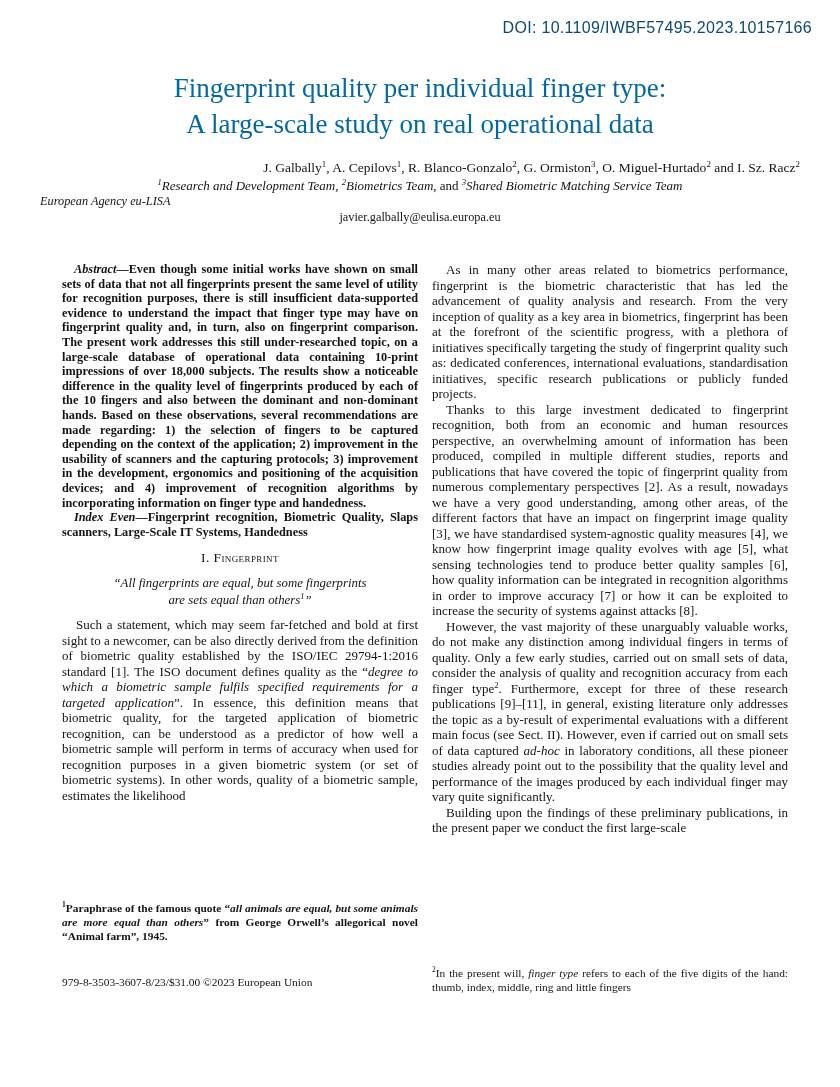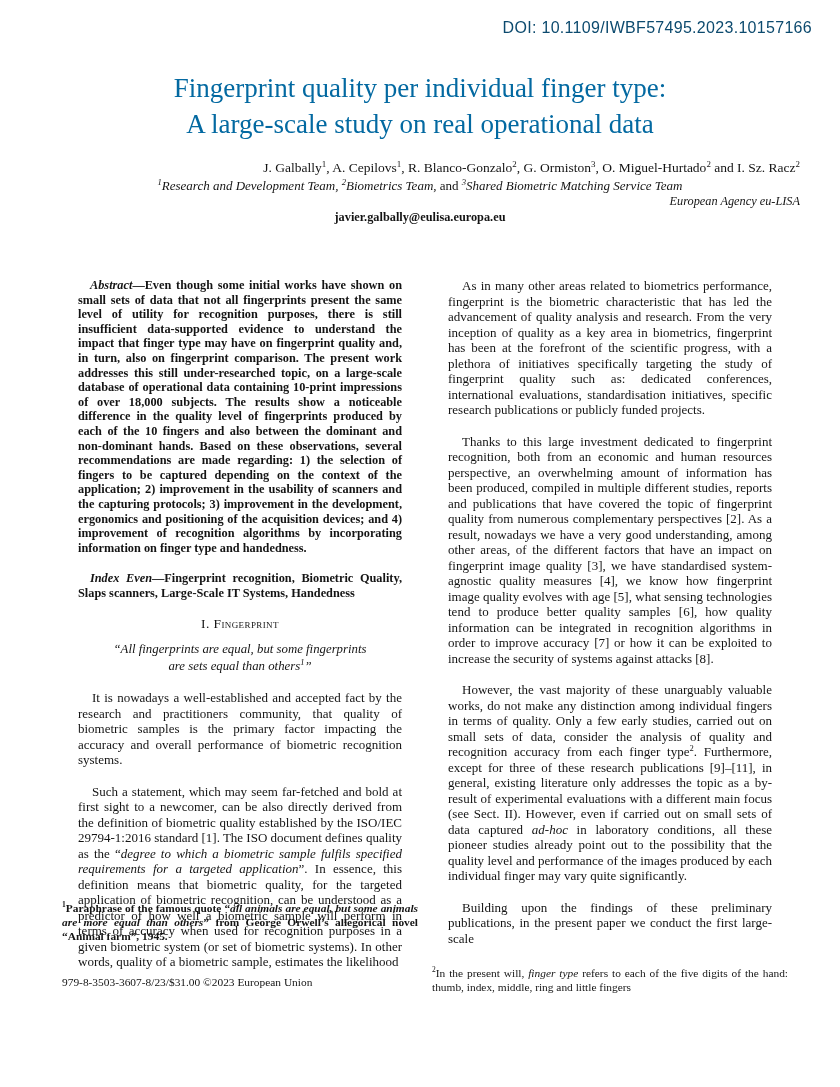--- a/index.html
+++ b/index.html
@@ -20,46 +20,46 @@
   .authors {
     position:absolute; top:159px; left:40px; right:40px;
     text-align:right; font-size:13.5px; line-height:17px;
   }
   .affiliations {
     position:absolute; top:178px; left:40px; right:40px;
     text-align:center; font-size:13px; line-height:16px;
   }
   .agency {
     position:absolute; top:194px; left:40px; right:40px;
-    text-align:right; font-style:italic; font-size:12.3px;
+    text-align:left; font-style:italic; font-size:12.3px;
   }
   .email {
     position:absolute; top:210px; left:40px; right:40px;
-    text-align:center; font-size:12.3px;font-weight:bold;
+    text-align:center; font-size:12.3px;
   }
   .columns { position:absolute; top:262px; left:62px; width:726px; display:flex; gap:14px; }
   .col { position:relative; width:356px; height:790px; }
-  p { margin:16px; }
+  p { margin:0; }
   .body-par {
     font-size:13px; line-height:15.5px; text-align:justify;
     text-indent:14px;
   }
   .no-indent { text-indent:0; }
   .abstract-par, .index-par {
     font-size:12.3px; line-height:14.6px; text-align:justify;
     font-weight:bold; text-indent:12px;
   }
   .section-heading {
     text-align:center; font-variant:small-caps; font-weight:normal;
     font-size:13.5px; letter-spacing:0.4px; margin:11px 0 9px 0;
   }
   .quote {
     text-align:center; font-style:italic; font-size:12.8px; line-height:16.5px;
   }
-  .quote-wrap { margin:2px 10px 3px 10px; }
+  .quote-wrap { margin:2px 10px 9px 10px; }
   .footnote {
     position:absolute; left:0; right:0;
     font-size:11.4px; line-height:13.8px; text-align:justify;
   }
   .fn1 { top:640px;font-weight:bold; }
   .fn2 { top:705px; }
   .copyright { position:absolute; top:714px; left:0; font-size:11.4px; }
   sup { font-size:66%; line-height:0; }
 </style>
 </head>
@@ -82,21 +82,20 @@
   <div class="columns">
 
     <div class="col">
       <p class="abstract-par"><span style="font-style: italic;">Abstract</span><span>—Even though some initial works have shown on small sets of data that not all fingerprints present the same level of utility for recognition purposes, there is still insufficient data-supported evidence to understand the impact that finger type may have on fingerprint quality and, in turn, also on fingerprint comparison. The present work addresses this still under-researched topic, on a large-scale database of operational data containing 10-print impressions of over 18,000 subjects. The results show a noticeable difference in the quality level of fingerprints produced by each of the 10 fingers and also between the dominant and non-dominant hands. Based on these observations, several recommendations are made regarding: 1) the selection of fingers to be captured depending on the context of the application; 2) improvement in the usability of scanners and the capturing protocols; 3) improvement in the development, ergonomics and positioning of the acquisition devices; and 4) improvement of recognition algorithms by incorporating information on finger type and handedness.</span></p>
       <p class="index-par"><span style="font-style: italic;">Index Even</span><span>—Fingerprint recognition, Biometric Quality, Slaps scanners, Large-Scale IT Systems, Handedness</span></p>
       <h2 class="section-heading">I. Fingerprint</h2>
       <div class="quote-wrap">
         <div class="quote"><span style="font-style: italic;">“All fingerprints are equal, but some fingerprints</span></div>
         <div class="quote"><span style="font-style: italic;">are sets equal than others</span><sup style="font-style: italic;">1</sup><span style="font-style: italic;">”</span></div>
       </div>
-      <p class="body-par">It is nowadays a well-established and accepted fact by the research and practitioners community, that quality of biometric samples is the primary factor impacting the accuracy and overall performance of biometric recognition systems.</p>
       <p class="body-par"><span>Such a statement, which may seem far-fetched and bold at first sight to a newcomer, can be also directly derived from the definition of biometric quality established by the ISO/IEC 29794-1:2016 standard [1]. The ISO document defines quality as the “</span><span style="font-style: italic;">degree to which a biometric sample fulfils specified requirements for a targeted application</span><span>”. In essence, this definition means that biometric quality, for the targeted application of biometric recognition, can be understood as a predictor of how well a biometric sample will perform in terms of accuracy when used for recognition purposes in a given biometric system (or set of biometric systems). In other words, quality of a biometric sample, estimates the likelihood</span></p>
       <div class="footnote fn1"><sup>1</sup><span>Paraphrase of the famous quote “</span><span style="font-style: italic;">all animals are equal, but some animals are more equal than others</span><span>” from George Orwell’s allegorical novel “Animal farm”, 1945.</span></div>
       <div class="copyright">979-8-3503-3607-8/23/$31.00 ©2023 European Union</div>
     </div>
 
     <div class="col">
       <p class="body-par">As in many other areas related to biometrics performance, fingerprint is the biometric characteristic that has led the advancement of quality analysis and research. From the very inception of quality as a key area in biometrics, fingerprint has been at the forefront of the scientific progress, with a plethora of initiatives specifically targeting the study of fingerprint quality such as: dedicated conferences, international evaluations, standardisation initiatives, specific research publications or publicly funded projects.</p>
       <p class="body-par">Thanks to this large investment dedicated to fingerprint recognition, both from an economic and human resources perspective, an overwhelming amount of information has been produced, compiled in multiple different studies, reports and publications that have covered the topic of fingerprint quality from numerous complementary perspectives [2]. As a result, nowadays we have a very good understanding, among other areas, of the different factors that have an impact on fingerprint image quality [3], we have standardised system-agnostic quality measures [4], we know how fingerprint image quality evolves with age [5], what sensing technologies tend to produce better quality samples [6], how quality information can be integrated in recognition algorithms in order to improve accuracy [7] or how it can be exploited to increase the security of systems against attacks [8].</p>
       <p class="body-par"><span>However, the vast majority of these unarguably valuable works, do not make any distinction among individual fingers in terms of quality. Only a few early studies, carried out on small sets of data, consider the analysis of quality and recognition accuracy from each finger type</span><sup>2</sup><span>. Furthermore, except for three of these research publications [9]–[11], in general, existing literature only addresses the topic as a by-result of experimental evaluations with a different main focus (see Sect. II). However, even if carried out on small sets of data captured </span><span style="font-style: italic;">ad-hoc</span><span> in laboratory conditions, all these pioneer studies already point out to the possibility that the quality level and performance of the images produced by each individual finger may vary quite significantly.</span></p>
       <p class="body-par">Building upon the findings of these preliminary publications, in the present paper we conduct the first large-scale</p>

